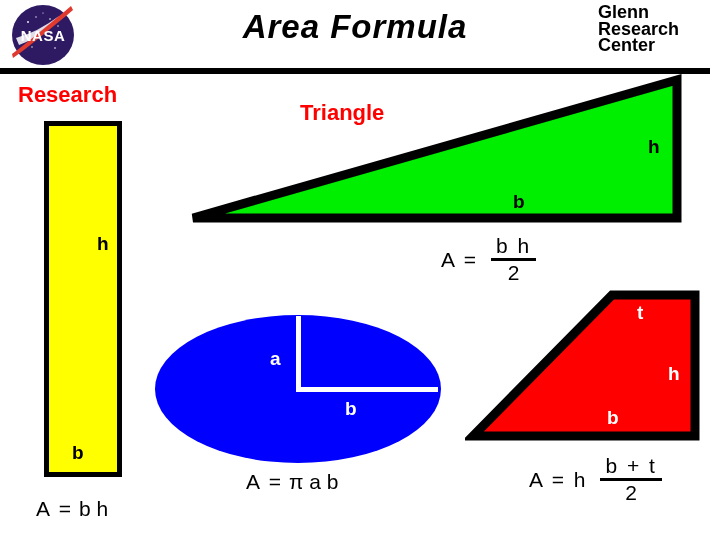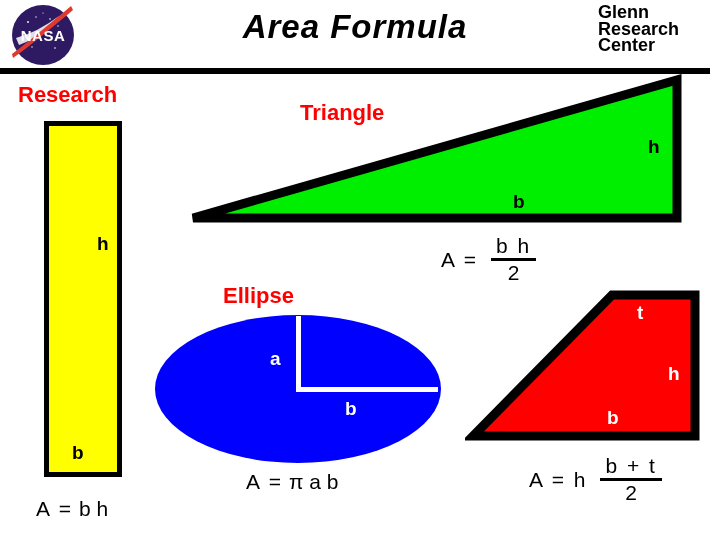--- a/index.html
+++ b/index.html
@@ -212,21 +212,20 @@
   <div class="dim-label" style="left:513px; top:191px;">b</div>
   <div class="formula" style="left:441px; top:235px;">
     <span class="lhs">A  =</span>
     <span class="frac">
       <span class="num">b  h</span>
       <span class="bar"></span>
       <span class="den">2</span>
     </span>
   </div>
 
-  <div class="shape-title" style="left:223px; top:283px;">Ellipse</div>
   <div id="ellipse-shape"></div>
   <div id="ellipse-axis-v"></div>
   <div id="ellipse-axis-h"></div>
   <div class="dim-label white" style="left:270px; top:348px;">a</div>
   <div class="dim-label white" style="left:345px; top:398px;">b</div>
   <div class="formula" style="left:246px; top:470px;">
     <span class="lhs">A =</span>
     <span>π  a  b</span>
   </div>
 

